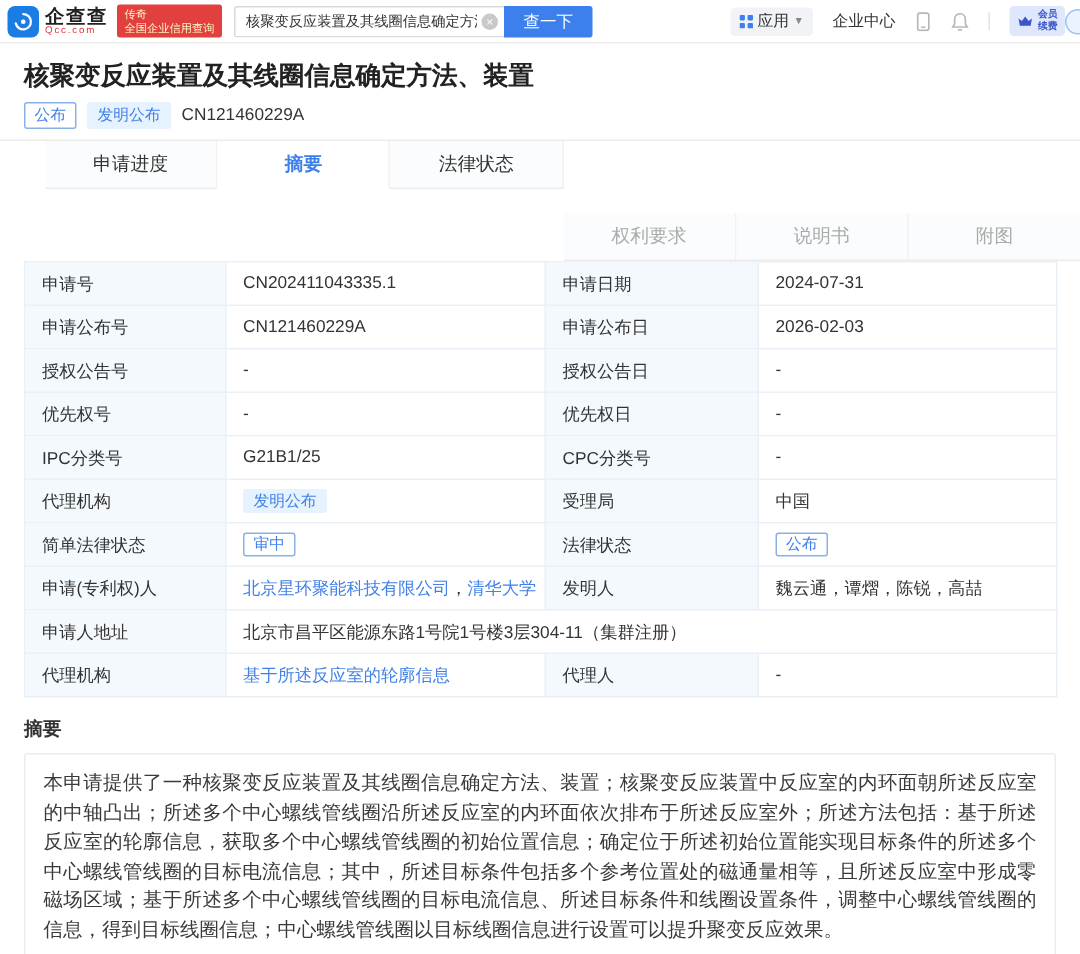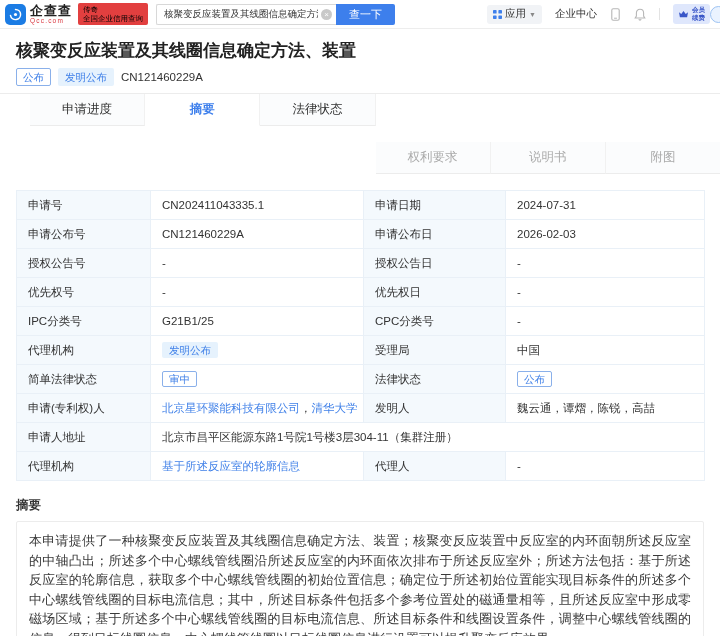--- a/index.html
+++ b/index.html
@@ -8,21 +8,21 @@
 
   
   .header { height:29px; display:flex; align-items:center; padding-left:5px;
     border-bottom:1px solid #ededed; position:relative; }
   .logo { display:flex; align-items:center; gap:4px; cursor:pointer; }
   .logo-icon { width:21px; height:21px; border-radius:5px; background:#1b7ce4;
     display:flex; align-items:center; justify-content:center; flex:none; }
   .brand { line-height:1; }
   .brand-name { font-size:13px; font-weight:bold; color:#222; letter-spacing:1px; }
   .brand-sub { font-size:6.5px; color:#d9363e; letter-spacing:1.2px; margin-top:1px; }
-  .slogan { background:#e23f3f; color:#000000; margin-left:6px; padding:2px 5px;
+  .slogan { background:#e23f3f; color:#fef9c3; margin-left:6px; padding:2px 5px;
     border-radius:2px; line-height:1.2; flex:none; }
   .slogan div { font-size:7.5px; white-space:nowrap; }
   .searchwrap { display:flex; align-items:center; margin-left:8px; }
   .searchbox { width:180px; height:21px; border:1px solid #d8d8d8; border-right:none;
     border-radius:2px 0 0 2px; display:flex; align-items:center; padding:0 4px 0 7px; gap:3px; }
   .searchbox input { border:none; outline:none; flex:1; font-size:9.5px; color:#333;
     background:transparent; font-family:inherit; min-width:0; }
   .clear-icon { width:11px; height:11px; border-radius:50%; background:#c9c9c9; color:#fff;
     font-size:8px; line-height:11px; text-align:center; cursor:pointer; flex:none; }
   .search-btn { height:21px; background:#3d7fec; color:#fff; border:none; font-size:11px;
@@ -53,21 +53,21 @@
   
   .tabs { margin-top:7px; display:flex; border-top:1px solid #ececec;padding-left:30px; }
   .tab { flex:1; height:32px; line-height:31px; text-align:center; font-size:12.5px;
     color:#333; background:#fbfcfd; border-bottom:1px solid #ececec;
     border-right:1px solid #f1f1f1; cursor:pointer; }
   .tab:last-child { border-right:none; }
   .tab.active { background:#fff; color:#3d7fec; font-weight:bold; border-bottom-color:#fff; }
   .tab.disabled { color:#aaa;margin-top:48px; }
 
   
-  .detail-table { margin:16px 16px; width:688px; border-collapse:collapse; table-layout:fixed;
+  .detail-table { margin:0 16px; width:688px; border-collapse:collapse; table-layout:fixed;
     font-size:11.5px; }
   .detail-table td { border:1px solid #e9f0f7; height:29px; padding:0 11px; color:#333;
     overflow:hidden; white-space:nowrap; }
   td.lbl { background:#f4f9fd; }
   a.cell-link { color:#4181e8; text-decoration:none; cursor:pointer; }
 
   
   .section-title { margin:13px 16px 7px; font-size:12.5px; font-weight:bold; color:#333; }
   .abstract-box { margin:0 16px; border:1px solid #ececec; border-radius:2px;
     padding:9px 12px; font-size:13px; color:#3a3a3a; line-height:19.5px; text-align:justify; }

